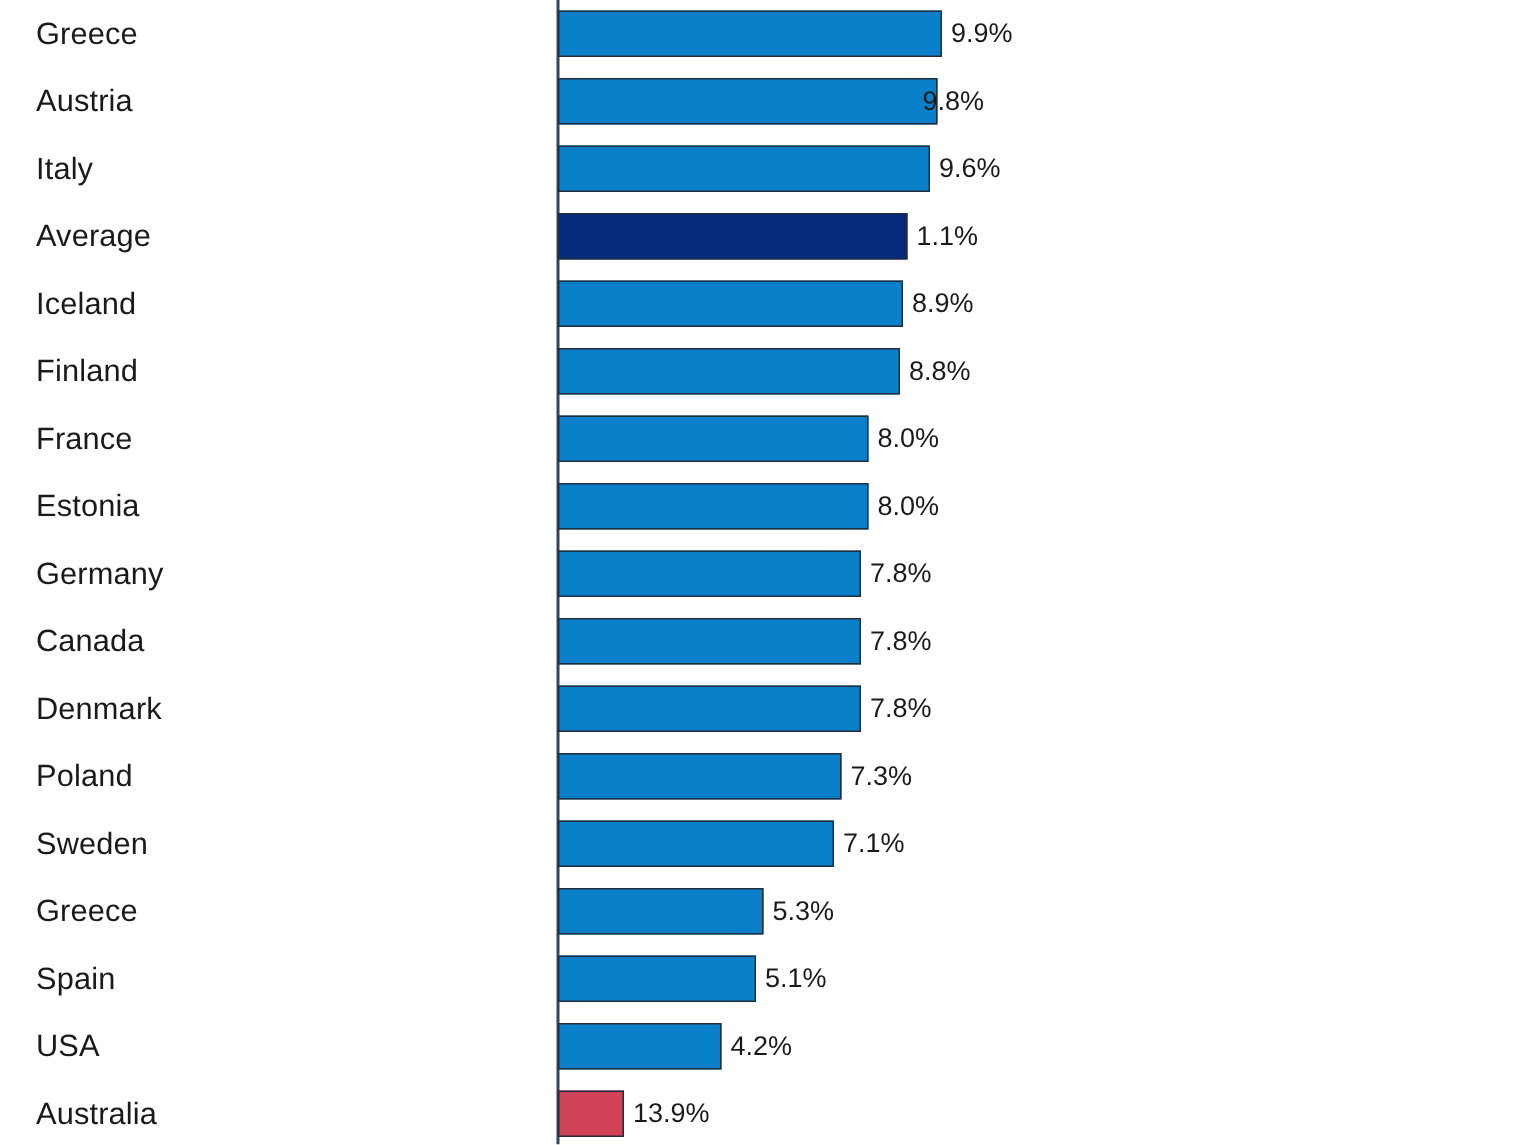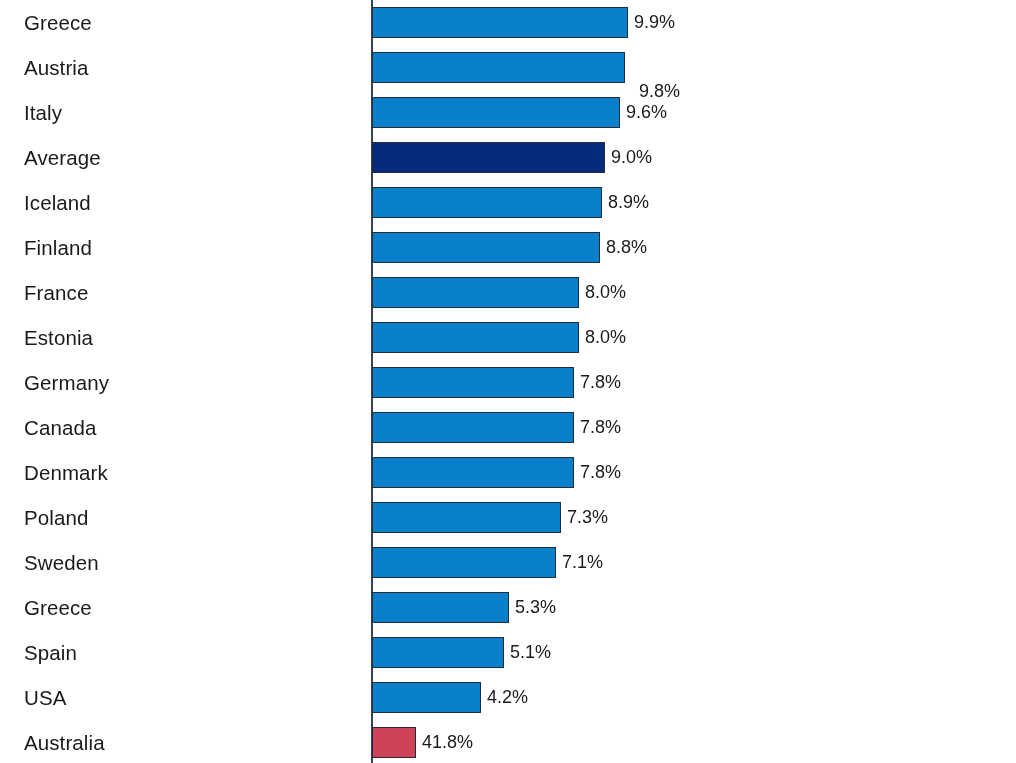--- a/index.html
+++ b/index.html
@@ -91,35 +91,35 @@
         <div class="cat-label">Greece</div>
         <div class="bar-wrap">
           <div class="bar normal" style="width: 256px;"></div>
           <div class="value-label" style="left: 262px;">9.9%</div>
         </div>
       </div>
       <div class="bar-row" style="top: 45px;">
         <div class="cat-label">Austria</div>
         <div class="bar-wrap">
           <div class="bar normal" style="width: 253px;"></div>
-          <div class="value-label" style="left: 267px; margin-top: 24px;">9.8%</div>
+          <div class="value-label" style="left: 243px;">9.8%</div>
         </div>
       </div>
       <div class="bar-row" style="top: 90px;">
         <div class="cat-label">Italy</div>
         <div class="bar-wrap">
           <div class="bar normal" style="width: 248px;"></div>
           <div class="value-label" style="left: 254px;">9.6%</div>
         </div>
       </div>
       <div class="bar-row" style="top: 135px; text-decoration: underline;">
         <div class="cat-label">Average</div>
         <div class="bar-wrap">
           <div class="bar average" style="width: 233px;"></div>
-          <div class="value-label" style="left: 239px;">9.0%</div>
+          <div class="value-label" style="left: 239px;">1.1%</div>
         </div>
       </div>
       <div class="bar-row" style="top: 180px;">
         <div class="cat-label">Iceland</div>
         <div class="bar-wrap">
           <div class="bar normal" style="width: 230px;"></div>
           <div class="value-label" style="left: 236px;">8.9%</div>
         </div>
       </div>
       <div class="bar-row" style="top: 225px;">
@@ -196,17 +196,17 @@
         <div class="cat-label">USA</div>
         <div class="bar-wrap">
           <div class="bar normal" style="width: 109px;"></div>
           <div class="value-label" style="left: 115px;">4.2%</div>
         </div>
       </div>
       <div class="bar-row" style="top: 720px;">
         <div class="cat-label">Australia</div>
         <div class="bar-wrap">
           <div class="bar highlight" style="width: 44px;"></div>
-          <div class="value-label" style="left: 50px;">41.8%</div>
+          <div class="value-label" style="left: 50px;">13.9%</div>
         </div>
       </div>
     </div>
 </div>
 
 </body></html>

